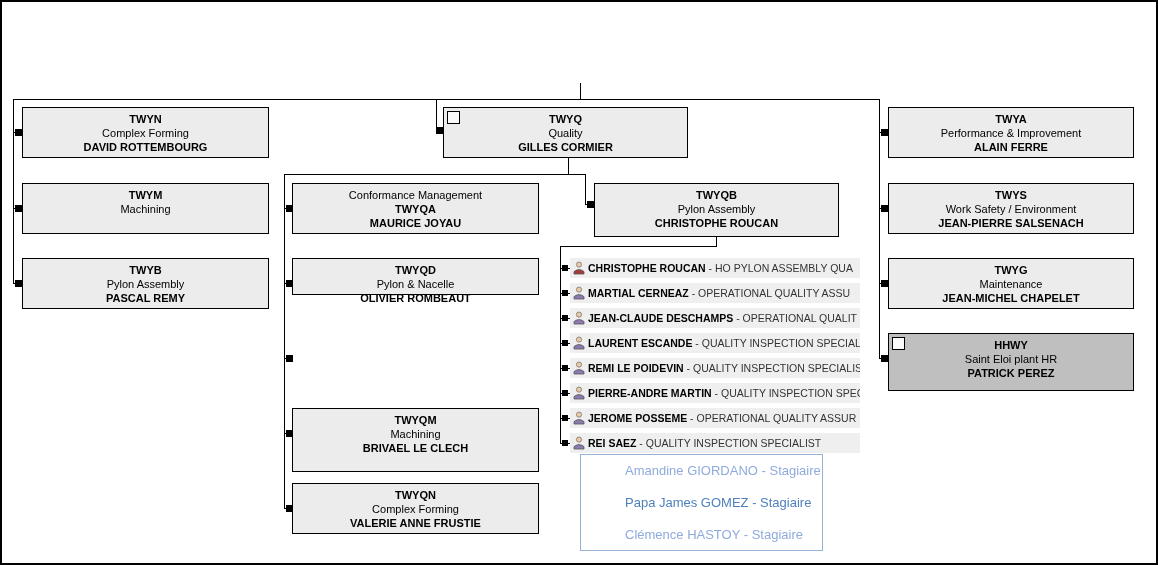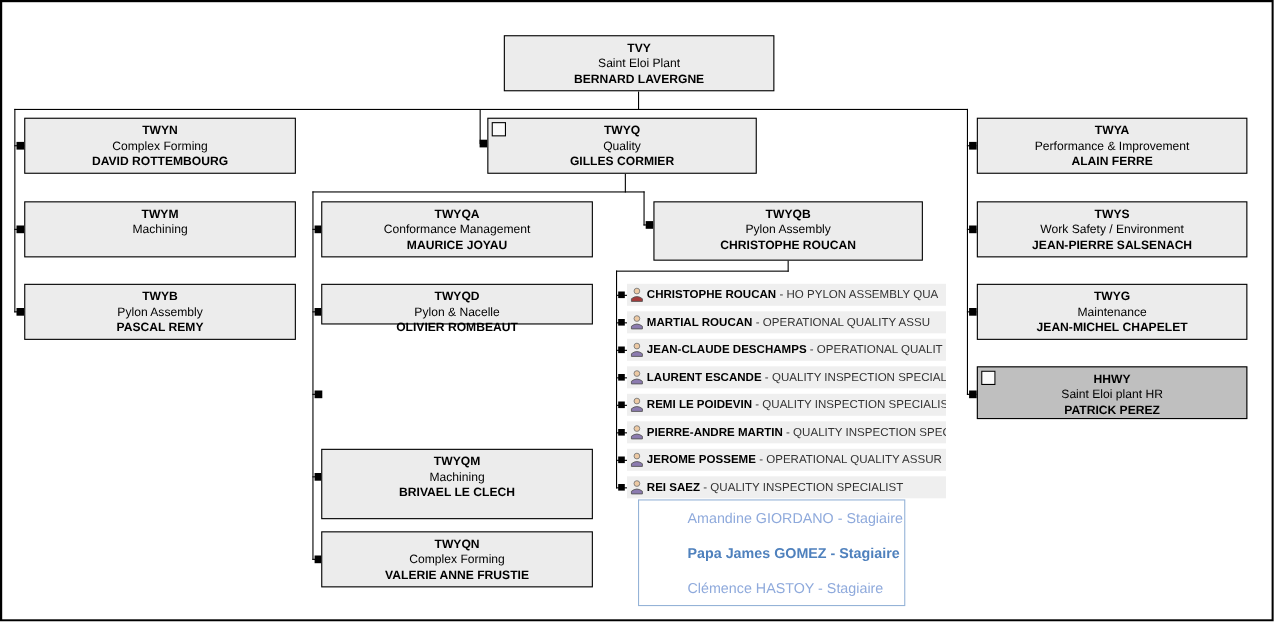--- a/index.html
+++ b/index.html
@@ -16,21 +16,21 @@
   .csq6{position:absolute;width:6px;height:6px;background:#000;}
   .emp-row{position:absolute;left:568px;width:290px;height:20px;background:#efefef;display:flex;
            align-items:center;padding-left:3px;box-sizing:border-box;overflow:hidden;white-space:pre;}
   .emp-icon{flex:0 0 auto;display:inline-flex;margin-right:3px;}
   .emp-name{font-weight:bold;font-size:10.5px;color:#000;}
   .emp-sep,.emp-role{font-size:10.5px;color:#333;}
   .intern-box{position:absolute;left:578px;top:452px;width:243px;height:97px;border:1px solid #95b3d7;
               background:#fff;display:flex;flex-direction:column;justify-content:space-around;
               padding-left:12px;box-sizing:border-box;}
   .intern-line{font-size:13px;color:#8faadc;white-space:nowrap;margin-left:32px;}
-  .intern-line.bold{font-weight:bold;color:#4f81bd;}
+  .intern-line.bold{font-weight:normal;color:#4f81bd;}
 </style>
 </head>
 <body>
 
 <div class="canvas">
 
   <div class="line" style="left:578px;top:81px;width:1px;height:17px"></div>
   <div class="line" style="left:11px;top:97px;width:867px;height:1px"></div>
   <div class="line" style="left:11px;top:97px;width:1px;height:185px"></div>
   <div class="line" style="left:11px;top:130px;width:10px;height:1px"></div>
@@ -84,25 +84,20 @@
   <div class="line" style="left:558px;top:441px;width:10px;height:1px"></div>
   <div class="csq6" style="left:560px;top:263px"></div>
   <div class="csq6" style="left:560px;top:288px"></div>
   <div class="csq6" style="left:560px;top:313px"></div>
   <div class="csq6" style="left:560px;top:338px"></div>
   <div class="csq6" style="left:560px;top:363px"></div>
   <div class="csq6" style="left:560px;top:388px"></div>
   <div class="csq6" style="left:560px;top:413px"></div>
   <div class="csq6" style="left:560px;top:438px"></div>
 
-  <div class="node" style="left:456px;top:30px;width:246px;height:51px">
-    <div class="ln code">TVY</div>
-    <div class="ln dept">Saint Eloi Plant</div>
-    <div class="ln pname">BERNARD LAVERGNE</div>
-  </div>
 
   <div class="node" style="left:20px;top:105px;width:247px;height:51px">
     <div class="ln code">TWYN</div>
     <div class="ln dept">Complex Forming</div>
     <div class="ln pname">DAVID ROTTEMBOURG</div>
   </div>
 
   <div class="node" style="left:441px;top:105px;width:245px;height:51px">
     <span class="expander"></span>
     <div class="ln code">TWYQ</div>
@@ -115,22 +110,22 @@
     <div class="ln dept">Performance &amp; Improvement</div>
     <div class="ln pname">ALAIN FERRE</div>
   </div>
 
   <div class="node" style="left:20px;top:181px;width:247px;height:51px">
     <div class="ln code">TWYM</div>
     <div class="ln dept">Machining</div>
   </div>
 
   <div class="node" style="left:290px;top:181px;width:247px;height:51px">
+    <div class="ln dept">Conformance Management</div>
     <div class="ln code">TWYQA</div>
-    <div class="ln dept">Conformance Management</div>
     <div class="ln pname">MAURICE JOYAU</div>
   </div>
 
   <div class="node" style="left:592px;top:181px;width:245px;height:54px">
     <div class="ln code">TWYQB</div>
     <div class="ln dept">Pylon Assembly</div>
     <div class="ln pname">CHRISTOPHE ROUCAN</div>
   </div>
 
   <div class="node" style="left:886px;top:181px;width:246px;height:51px">
@@ -151,21 +146,21 @@
     <div class="ln pname">OLIVIER ROMBEAUT</div>
   </div>
 
   <div class="node" style="left:886px;top:256px;width:246px;height:51px">
     <div class="ln code">TWYG</div>
     <div class="ln dept">Maintenance</div>
     <div class="ln pname">JEAN-MICHEL CHAPELET</div>
   </div>
 
 
-  <div class="node dark" style="left:886px;top:331px;width:246px;height:48px">
+  <div class="node dark" style="left:886px;top:331px;width:246px;height:58px">
     <span class="expander"></span>
     <div class="ln code">HHWY</div>
     <div class="ln dept">Saint Eloi plant HR</div>
     <div class="ln pname">PATRICK PEREZ</div>
   </div>
 
   <div class="node" style="left:290px;top:406px;width:247px;height:64px">
     <div class="ln code">TWYQM</div>
     <div class="ln dept">Machining</div>
     <div class="ln pname">BRIVAEL LE CLECH</div>
@@ -182,21 +177,21 @@
           <circle cx="6" cy="3.6" r="2.6" fill="#edc9a3" stroke="#777" stroke-width="0.8"></circle>
           <path d="M1 13 L1 10.6 Q6 6.6 11 10.6 L11 13 Z" fill="#a63a3a" stroke="#555" stroke-width="0.8"></path>
         </svg></span>
     <span class="emp-name">CHRISTOPHE ROUCAN</span><span class="emp-sep"> - </span><span class="emp-role">HO PYLON ASSEMBLY QUA</span>
   </div>
   <div class="emp-row" style="top:281px">
     <span class="emp-icon"><svg width="12" height="14" viewBox="0 0 12 14">
           <circle cx="6" cy="3.6" r="2.6" fill="#edc9a3" stroke="#777" stroke-width="0.8"></circle>
           <path d="M1 13 L1 10.6 Q6 6.6 11 10.6 L11 13 Z" fill="#8c7bb0" stroke="#555" stroke-width="0.8"></path>
         </svg></span>
-    <span class="emp-name">MARTIAL ROUCAN</span><span class="emp-sep"> - </span><span class="emp-role">OPERATIONAL QUALITY ASSU</span>
+    <span class="emp-name">MARTIAL CERNEAZ</span><span class="emp-sep"> - </span><span class="emp-role">OPERATIONAL QUALITY ASSU</span>
   </div>
   <div class="emp-row" style="top:306px">
     <span class="emp-icon"><svg width="12" height="14" viewBox="0 0 12 14">
           <circle cx="6" cy="3.6" r="2.6" fill="#edc9a3" stroke="#777" stroke-width="0.8"></circle>
           <path d="M1 13 L1 10.6 Q6 6.6 11 10.6 L11 13 Z" fill="#8c7bb0" stroke="#555" stroke-width="0.8"></path>
         </svg></span>
     <span class="emp-name">JEAN-CLAUDE DESCHAMPS</span><span class="emp-sep"> - </span><span class="emp-role">OPERATIONAL QUALIT</span>
   </div>
   <div class="emp-row" style="top:331px">
     <span class="emp-icon"><svg width="12" height="14" viewBox="0 0 12 14">

